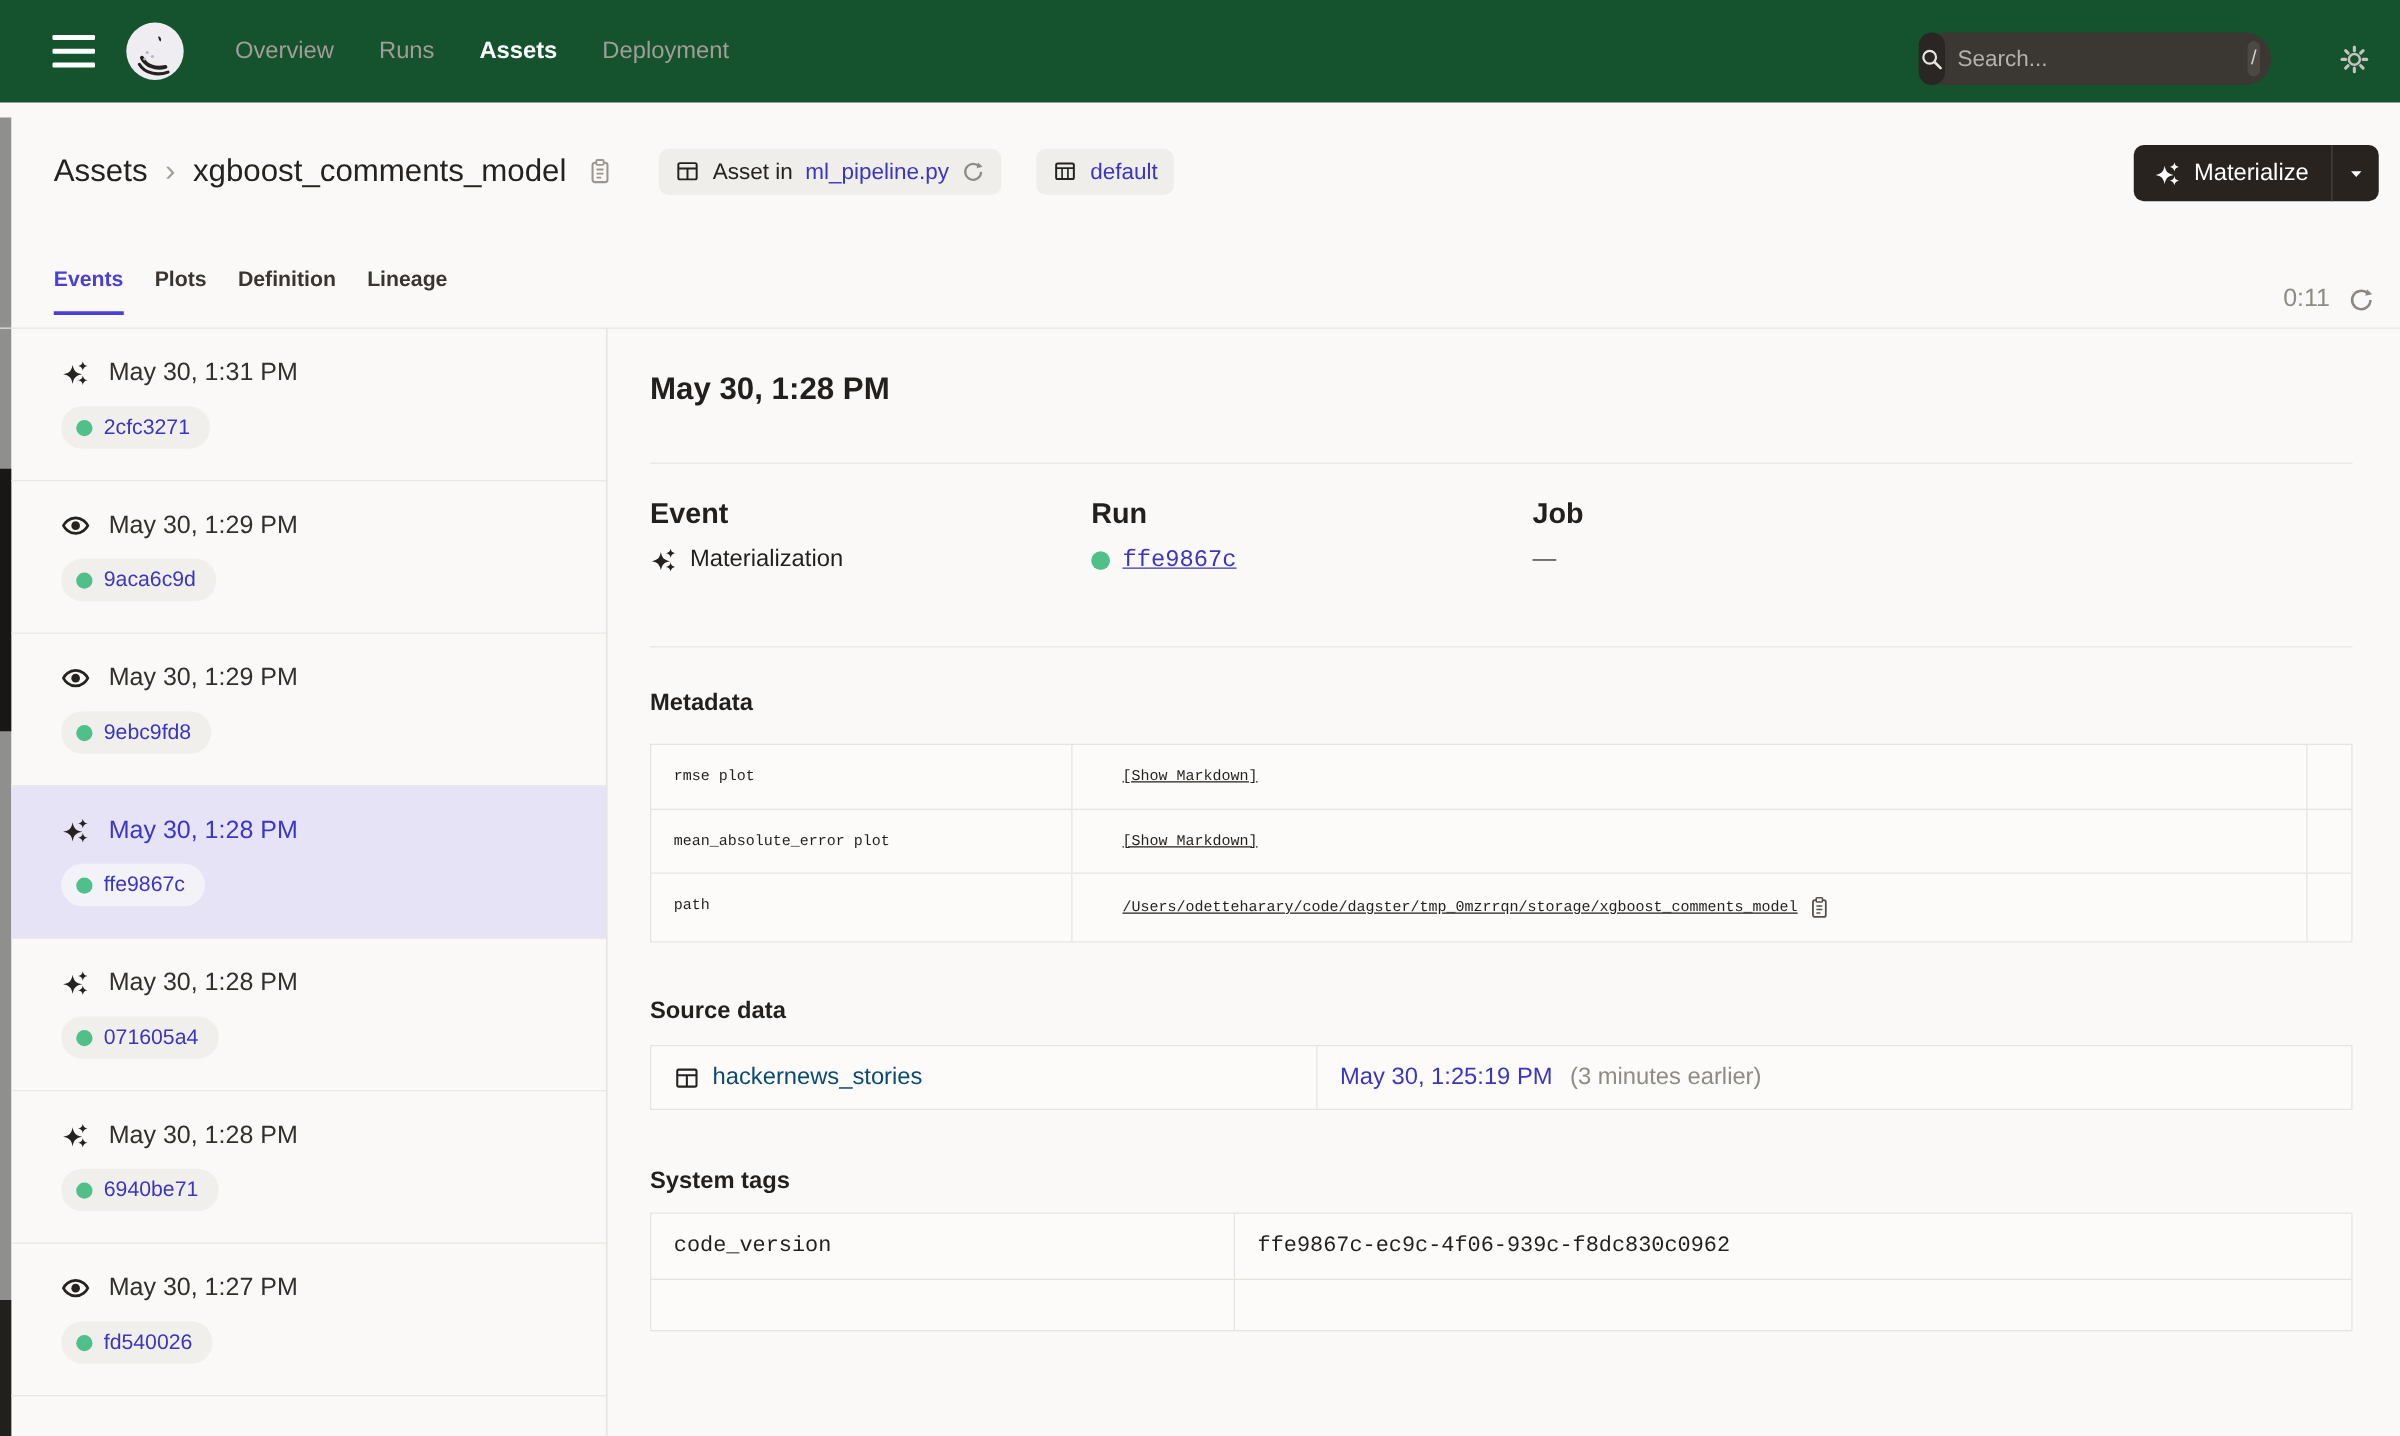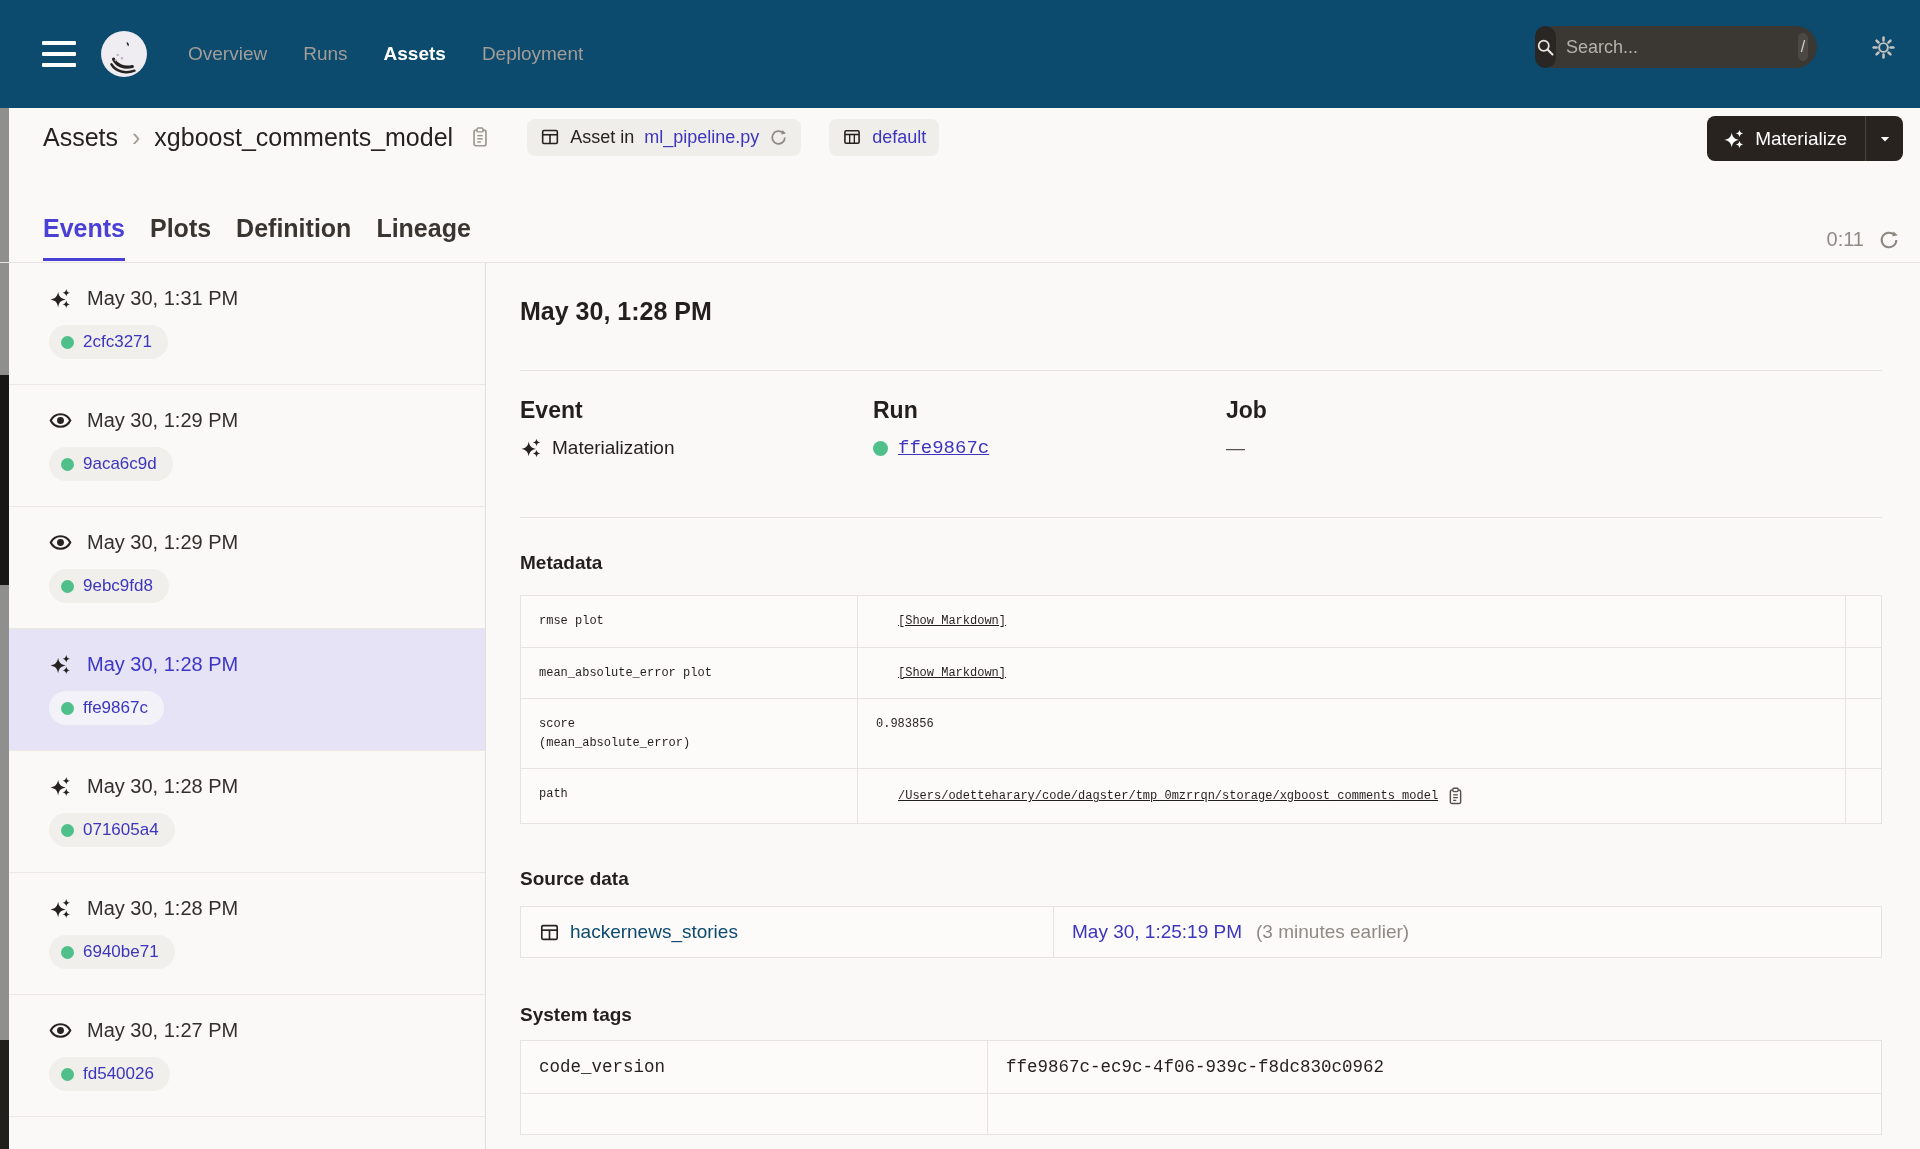--- a/index.html
+++ b/index.html
@@ -5,21 +5,21 @@
   * { box-sizing: border-box; margin: 0; padding: 0; }
   body { margin:0; background:#ddd; font-family:"Liberation Sans","DejaVu Sans",sans-serif; }
   .app { position:relative; width:1920px; height:1149px; background:#FAF9F7; overflow:hidden; }
 
   
   .left-strip { position:absolute; left:0; top:94px; width:9px; height:1055px; background:#8F8F8D; }
   .left-strip .dark1 { position:absolute; top:281px; left:0; width:9px; height:210px; background:#191715; }
   .left-strip .dark2 { position:absolute; top:946px; left:0; width:9px; height:109px; background:#22201d; }
 
   
-  .navbar { position:absolute; left:0; top:0; width:1920px; height:108px; background:#0c4a6e; display:flex; align-items:center; }
+  .navbar { position:absolute; left:0; top:0; width:1920px; height:82px; background:#14532d; display:flex; align-items:center; }
   .hamburger { margin-left:42px; width:34px; height:26px; display:flex; flex-direction:column; justify-content:space-between; cursor:pointer; }
   .hamburger span { display:block; height:4px; background:#FFFFFF; border-radius:1px; }
   .logo { margin-left:24px; width:48px; height:48px; }
   .nav-links { display:flex; gap:36px; margin-left:40px; }
   .nav-link { font-size:19px; color:#A29D98; cursor:pointer; }
   .nav-link.active { color:#FFFFFF; font-weight:700; }
   .search { position:absolute; right:103px; top:26px; width:282px; height:42px; background:#3B3732; border-radius:21px; display:flex; align-items:center; }
   .search-icon-wrap { width:42px; height:42px; border-radius:21px; background:#2A2623; display:flex; align-items:center; justify-content:center; }
   .search input { flex:1; background:transparent; border:none; outline:none; color:#E8E5E1; font-size:18px; padding-left:10px; font-family:inherit; }
   .search input::placeholder { color:#B6B1AB; }
@@ -36,21 +36,21 @@
   .tag .tlink { color:#3C35BE; }
   .tag-icon { width:20px; height:20px; color:#26221F; }
   .tag-refresh { width:19px; height:19px; color:#8F8A84; }
   .materialize { position:absolute; right:0; top:22px; height:45px; background:#28231F; border-radius:8px; display:flex; align-items:stretch; color:#fff; cursor:pointer; }
   .materialize .mat-main { display:flex; align-items:center; gap:10px; padding:0 18px 0 16px; font-size:19px; }
   .materialize .mat-caret { width:38px; display:flex; align-items:center; justify-content:center; border-left:1px solid #49443E; }
   .spark-white { width:22px; height:22px; color:#FFFFFF; }
 
   
   .tabs { position:absolute; left:43px; top:214px; display:flex; gap:25px; }
-  .tab { font-size:25px; font-weight:600; color:#3A3530; padding-bottom:15px; cursor:pointer;text-align:center; }
+  .tab { font-size:17px; font-weight:600; color:#3A3530; padding-bottom:15px; cursor:pointer;text-align:center; }
   .tab.active { color:#4A40D6; border-bottom:3px solid #4A40D6; }
   .content-topline { position:absolute; left:0; top:262px; width:1920px; height:1px; background:#E7E4DF; }
   .timer { position:absolute; right:20px; top:228px; display:flex; align-items:center; gap:14px; color:#908B85; font-size:20px; }
   .timer-refresh { width:22px; height:22px; color:#8C8781; cursor:pointer; }
 
   
   .sidebar { position:absolute; left:9px; top:263px; width:477px; height:886px; border-right:1px solid #E2DFDA; }
   .ev-row { height:122px; padding:24px 24px 0 40px; border-bottom:1px solid #EBE8E3; cursor:pointer; }
   .ev-row.selected { background:#E6E3F6; }
   .ev-head { display:flex; align-items:center; gap:15px; }
@@ -395,26 +395,20 @@
         <div class="mcell mkey mono">rmse plot</div>
         <div class="mcell mono"><span class="mlink">[Show Markdown]</span></div>
         <div class="mcell mgut"></div>
       </div>
       <div class="mrow">
         <div class="mcell mkey mono">mean_absolute_error plot</div>
         <div class="mcell mono"><span class="mlink">[Show Markdown]</span></div>
         <div class="mcell mgut"></div>
       </div>
       <div class="mrow">
-        <div class="mcell mkey mono">score
-(mean_absolute_error)</div>
-        <div class="mcell mono">0.983856</div>
-        <div class="mcell mgut"></div>
-      </div>
-      <div class="mrow">
         <div class="mcell mkey mono">path</div>
         <div class="mcell mono pathcell">
           <span class="mlink">/Users/odetteharary/code/dagster/tmp_0mzrrqn/storage/xgboost_comments_model</span>
           <svg class="copy-sm" viewBox="0 0 24 24">
               <use href="#i-clipboard"></use>
             </svg>
         </div>
         <div class="mcell mgut"></div>
       </div>
     </div>

